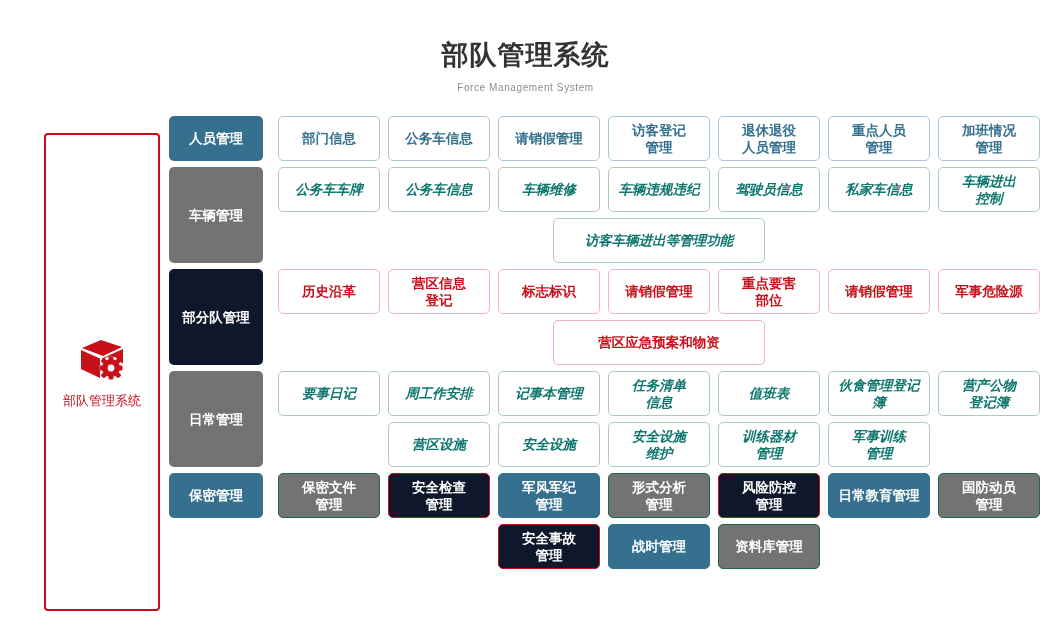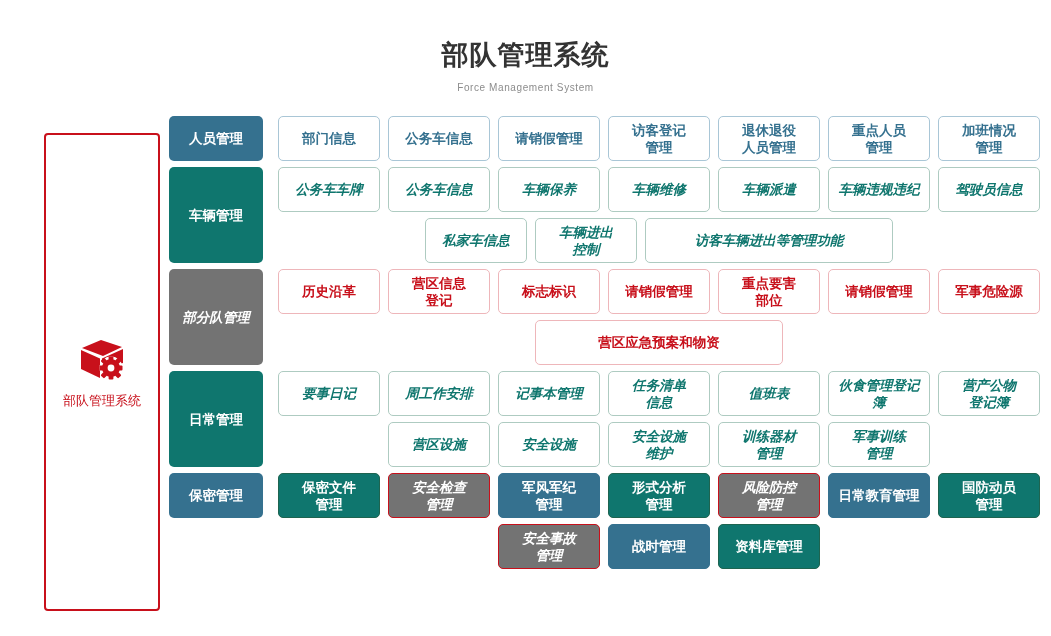--- a/index.html
+++ b/index.html
@@ -103,31 +103,31 @@
     display: flex;
     align-items: center;
     justify-content: center;
     text-align: center;
     font-size: 13.5px;
     font-weight: bold;
     line-height: 17px;
     padding: 2px 3px;
     background: #ffffff;
   }
-  .cell.wide { width: 248px; }
+  .cell.wide { width: 212px; }
 
   
   .cell.o-blue  { border: 1px solid #a9c6d6; color: #35718f; }
   .cell.o-green { border: 1px solid #aecbc1; color: #0f766e; font-style: italic; }
   .cell.o-red   { border: 1px solid #eeb6ba; color: #c8101b; }
 
   
   .cell.f-blue,  .band-label.f-blue  { background: #35718f; color: #ffffff; border: 1px solid #35718f; }
-  .cell.f-green, .band-label.f-green { background: #0f766e; color: #ffffff; border: 1px solid #1e6450; }
-  .cell.f-red,   .band-label.f-red   { background: #737373; color: #ffffff; border: 1px solid #c8101b; font-style: italic; }
+  .cell.f-green, .band-label.f-green { background: #737373; color: #ffffff; border: 1px solid #1e6450; }
+  .cell.f-red,   .band-label.f-red   { background: #0f172a; color: #ffffff; border: 1px solid #c8101b; }
 
   .band-label.f-blue, .band-label.f-green, .band-label.f-red { border: none; }
 
   
   .band.no-label .band-label { visibility: hidden; }
 </style>
 </head>
 <body>
 
 <div id="page">
@@ -174,23 +174,21 @@
           <div class="cell o-blue">退休退役<br>人员管理</div>
           <div class="cell o-blue">重点人员<br>管理</div>
           <div class="cell o-blue">加班情况<br>管理</div>
         </div>
       </div>
       <div class="band">
         <div class="band-label f-green">车辆管理</div>
         <div class="band-items">
           <div class="cell o-green">公务车车牌</div>
           <div class="cell o-green">公务车信息</div>
-          <div class="cell o-green">车辆保养</div>
           <div class="cell o-green">车辆维修</div>
-          <div class="cell o-green">车辆派遣</div>
           <div class="cell o-green">车辆违规违纪</div>
           <div class="cell o-green">驾驶员信息</div>
           <div class="cell o-green">私家车信息</div>
           <div class="cell o-green">车辆进出<br>控制</div>
           <div class="cell o-green wide">访客车辆进出等管理功能</div>
         </div>
       </div>
       <div class="band">
         <div class="band-label f-red">部分队管理</div>
         <div class="band-items">

